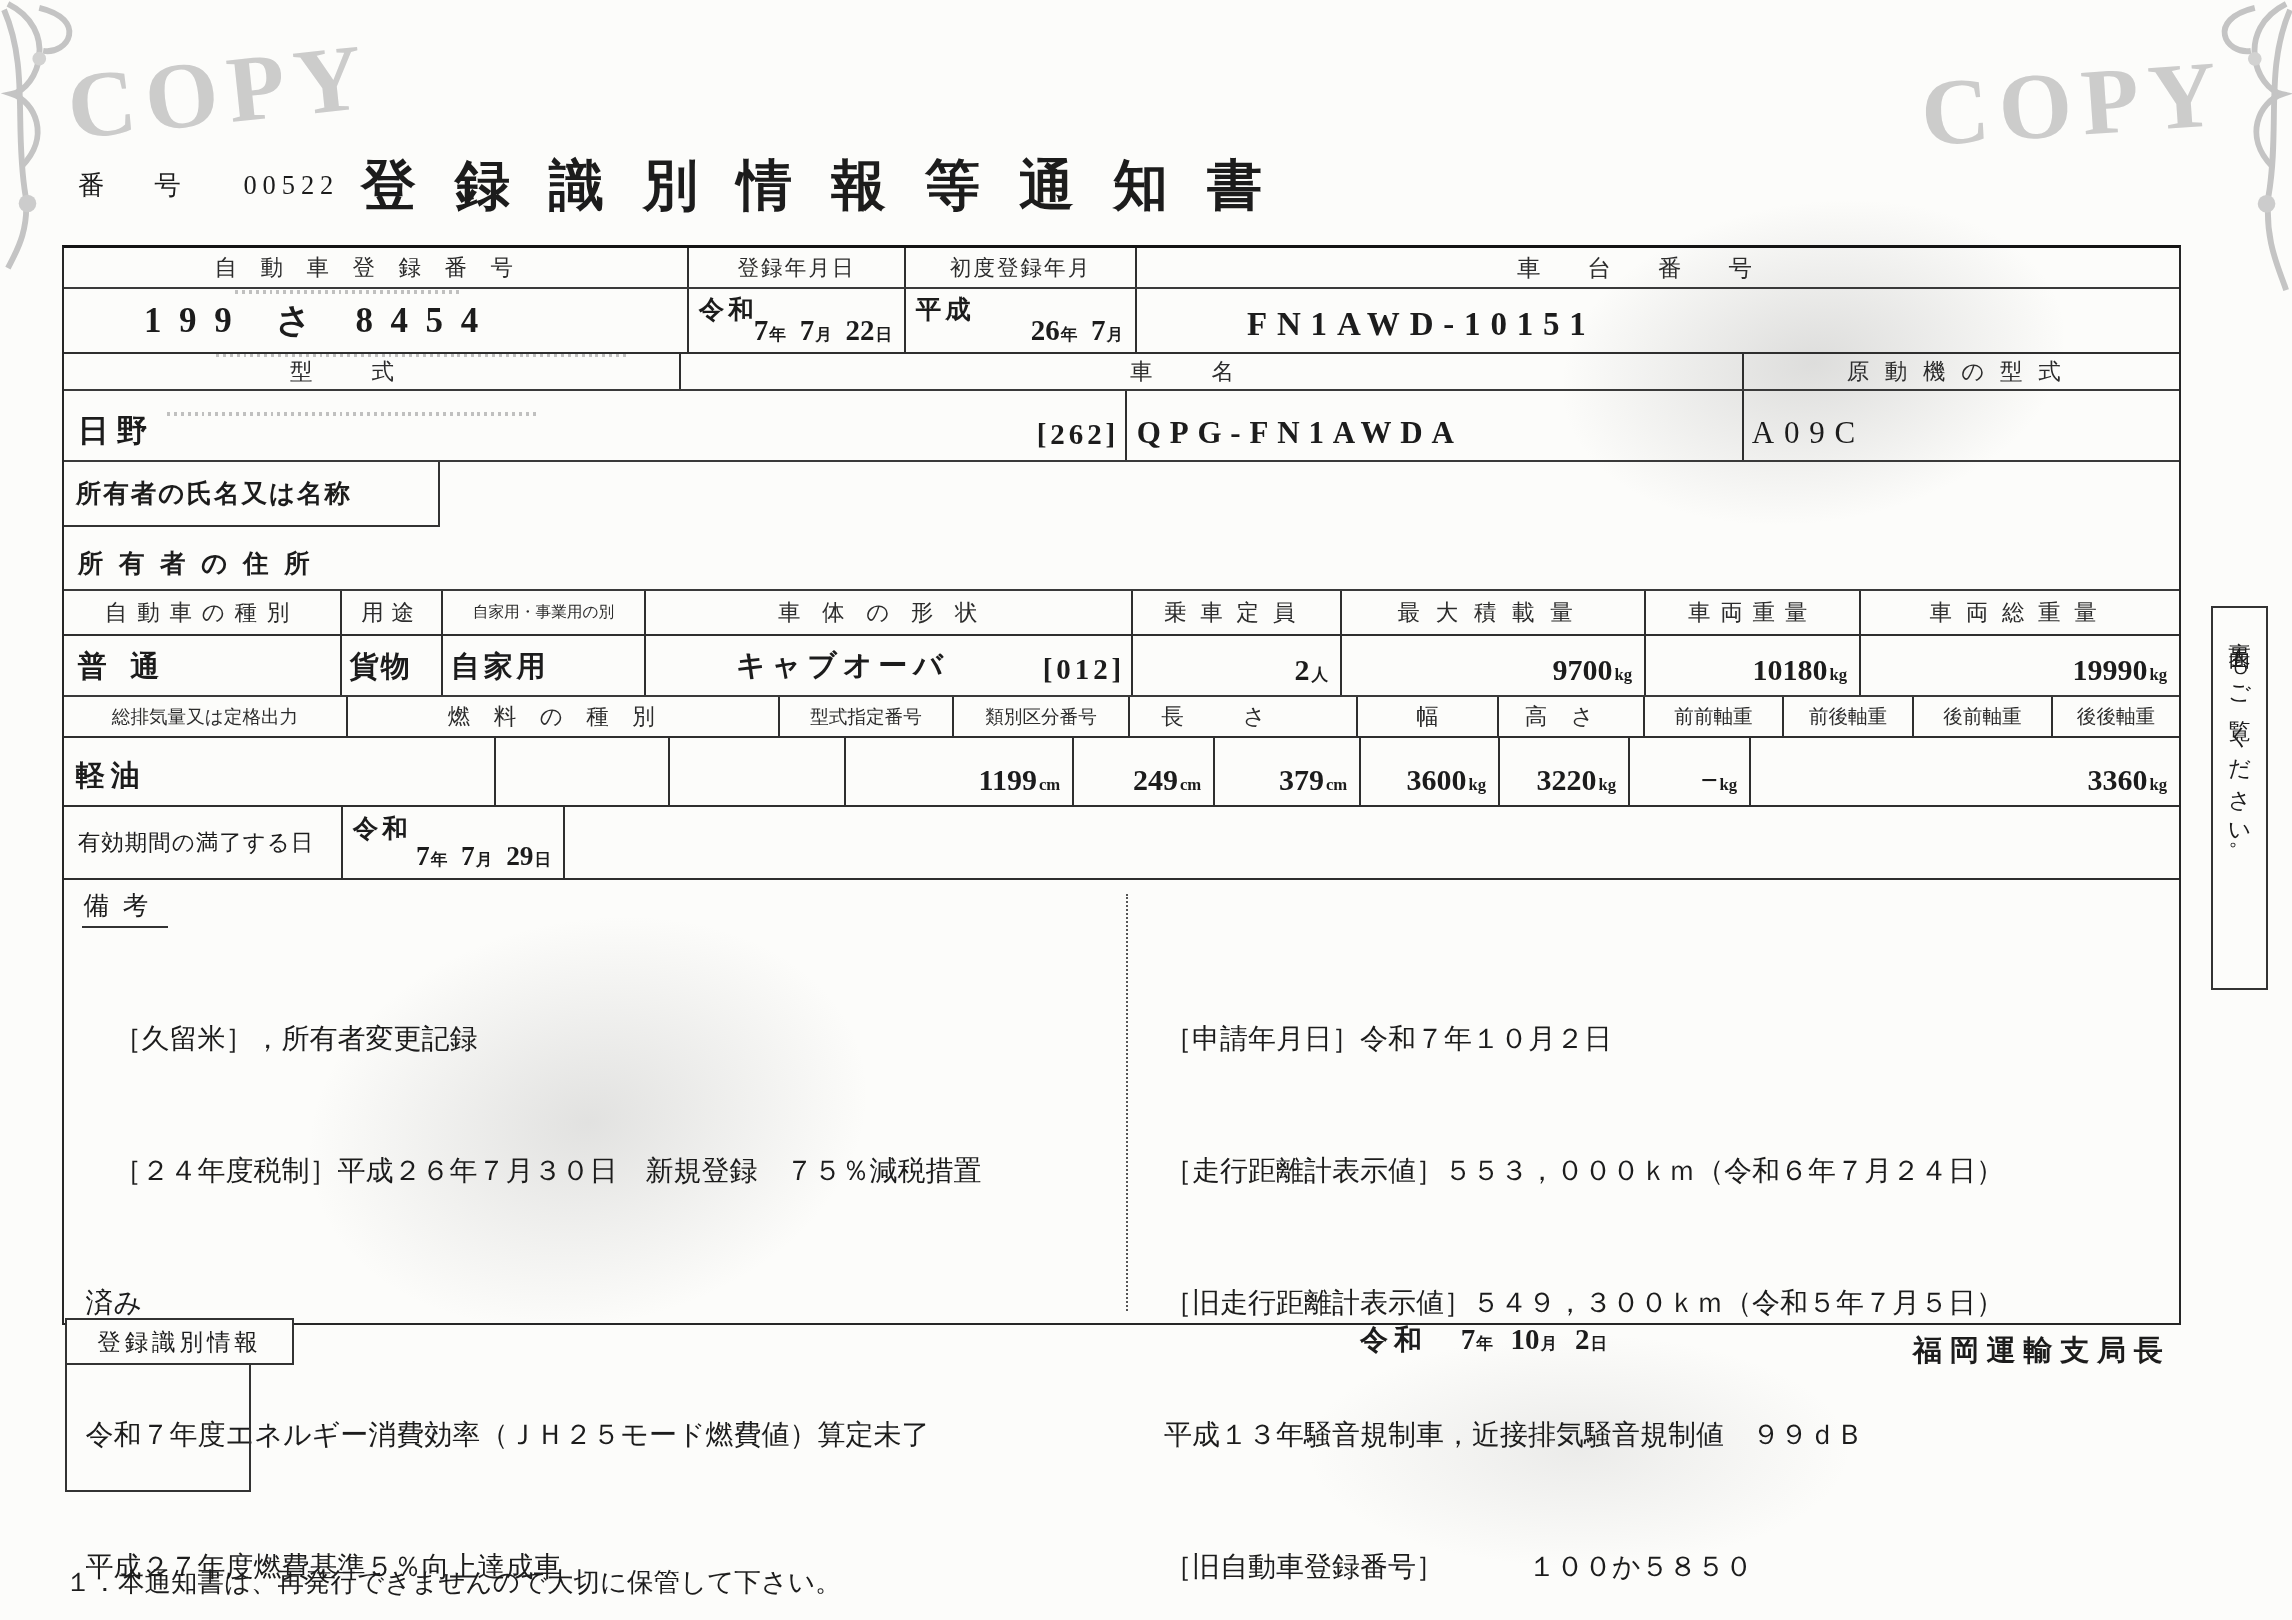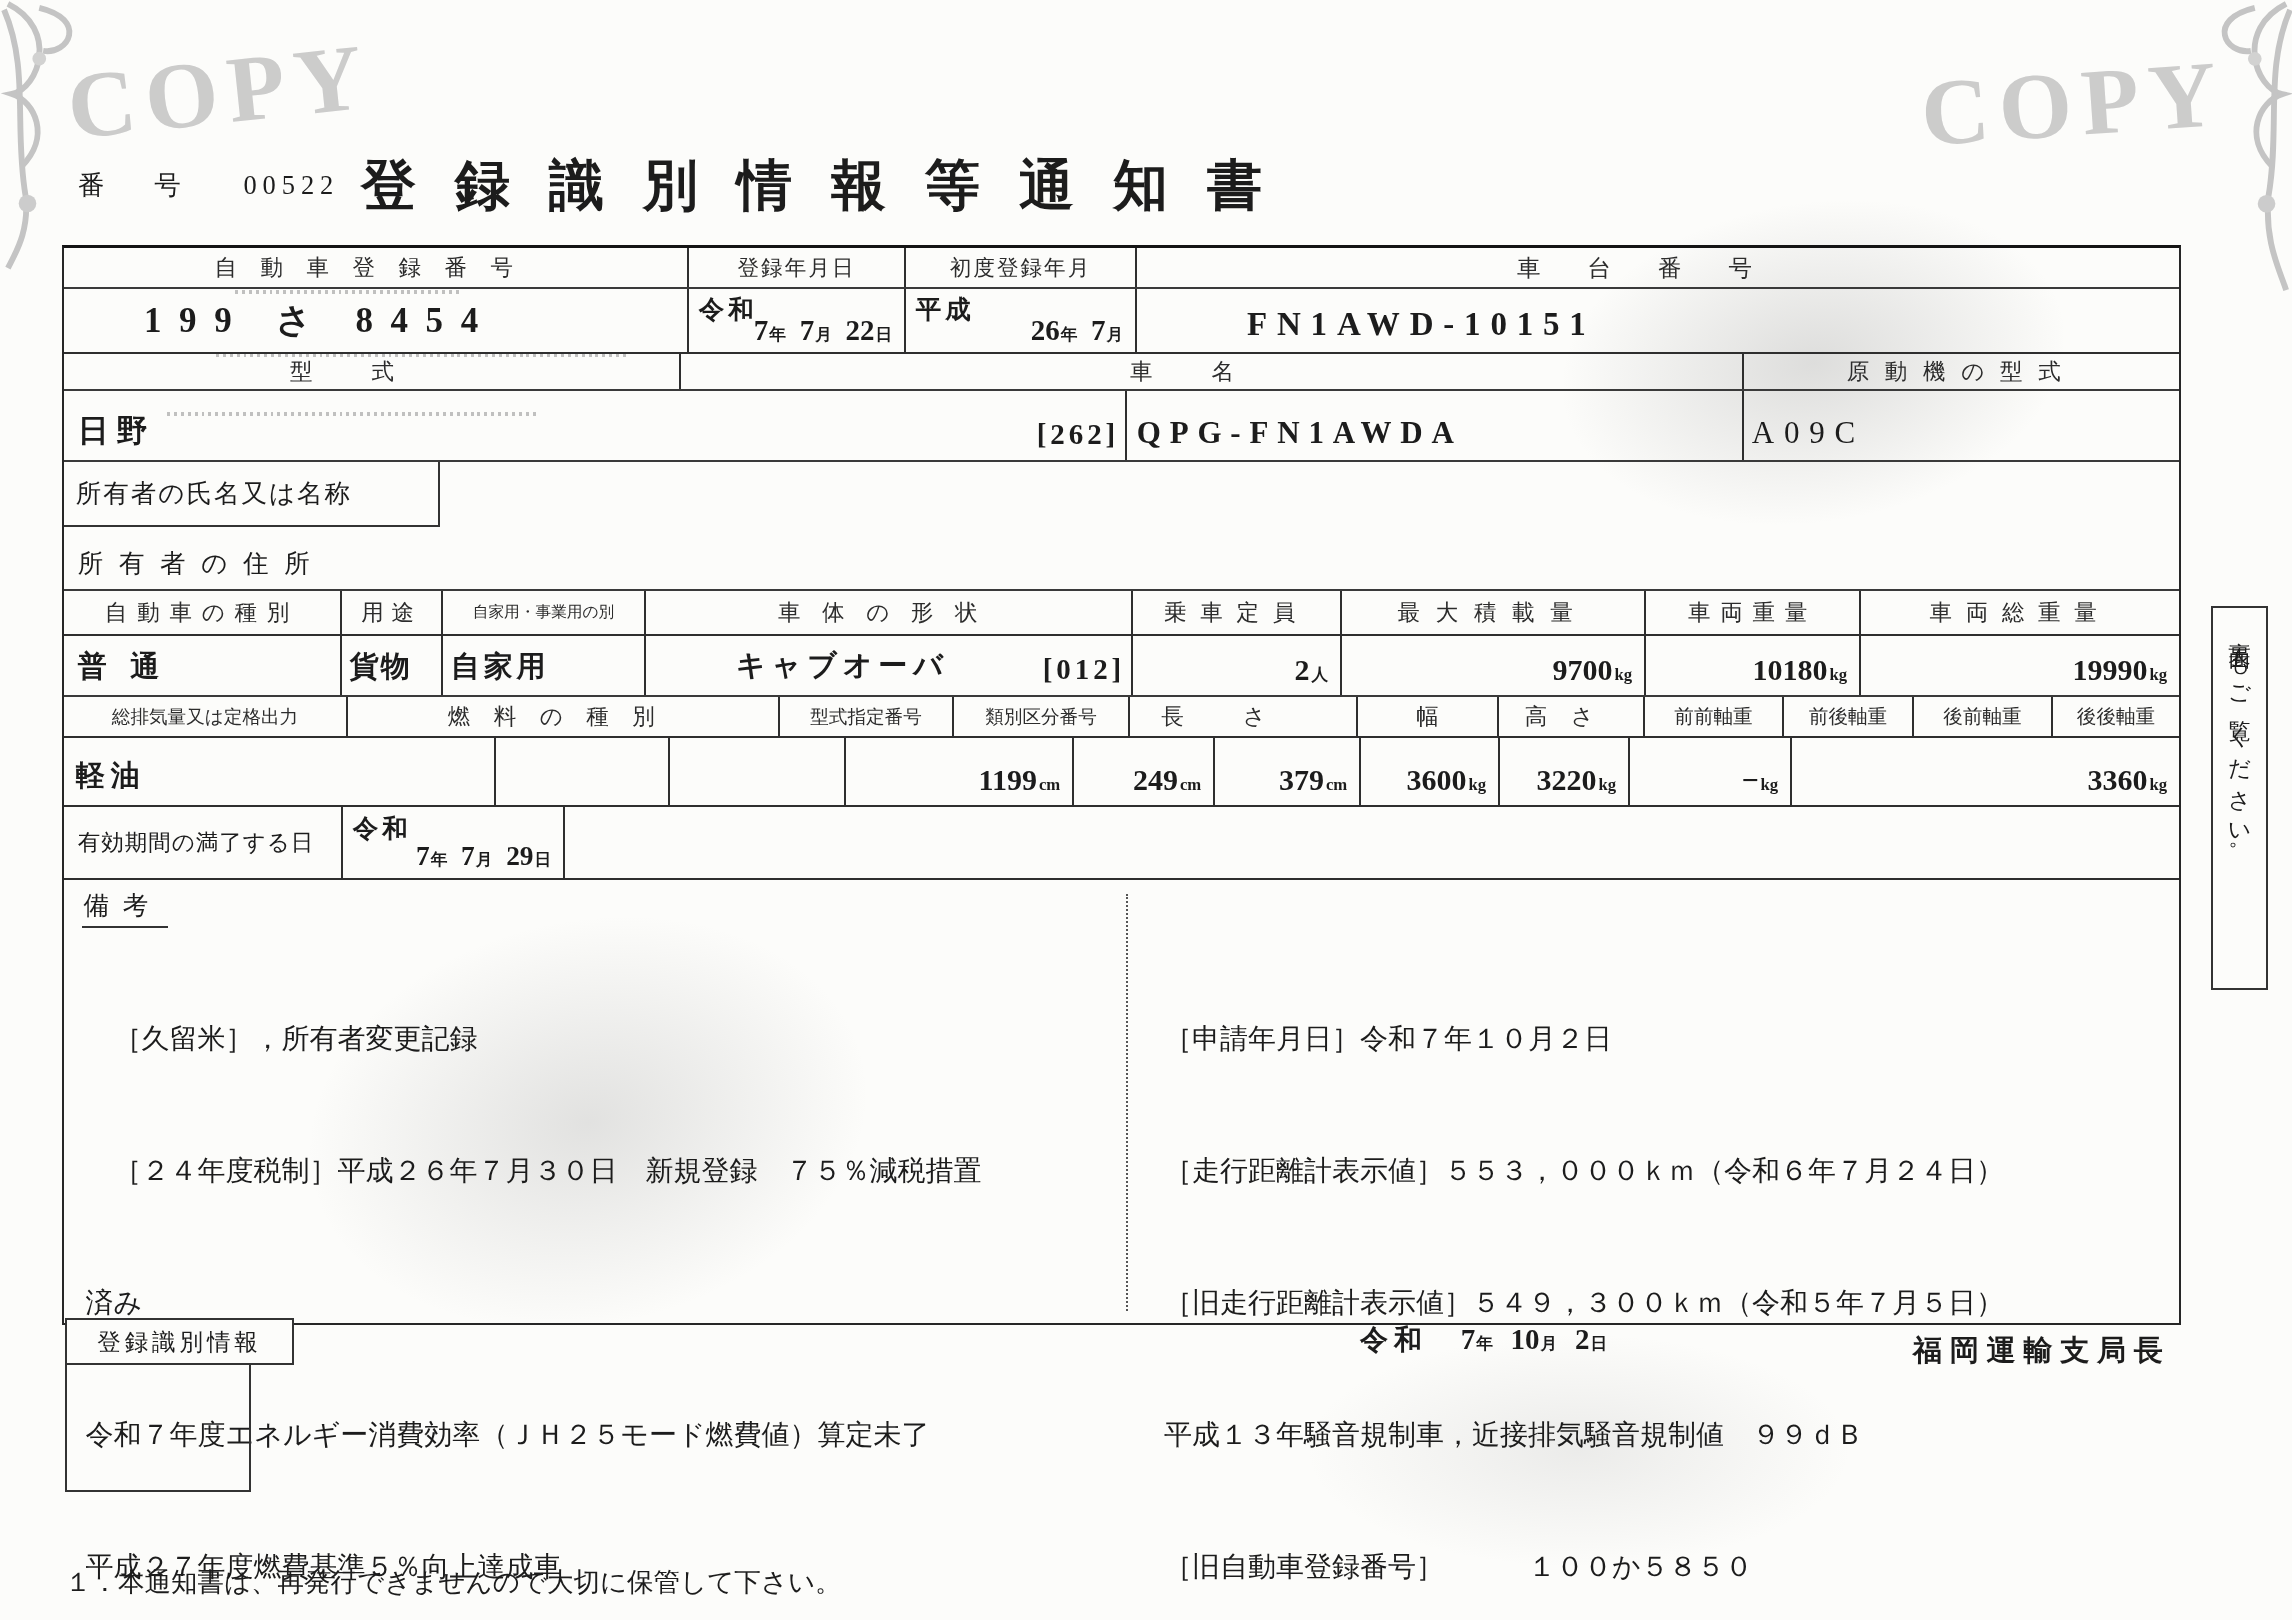--- a/index.html
+++ b/index.html
@@ -46,21 +46,21 @@
   .vnum{font-size:30px;}
   .vunit{font-size:16.7px;margin-left:2px;}
 
   .plate{position:absolute;left:80px;bottom:7.8px;font-size:35px;letter-spacing:17.6px;font-weight:600;white-space:nowrap;}
   .chassis{position:absolute;left:110px;bottom:8.8px;font-size:33px;letter-spacing:9.8px;font-weight:600;}
   .carname{position:absolute;left:13.7px;bottom:7.8px;font-size:31px;letter-spacing:7.8px;font-weight:600;}
   .carcode{position:absolute;right:5.9px;bottom:8.8px;font-size:29px;letter-spacing:3.9px;font-weight:600;}
   .modelval{position:absolute;left:9.8px;bottom:8.8px;font-size:31px;letter-spacing:8.8px;font-weight:600;}
   .engineval{position:absolute;left:7.8px;bottom:8.8px;font-size:31px;letter-spacing:9.8px;font-weight:400;}
 
-  .owner-block{height:127px;position:relative;}
+  .owner-block{height:127px;position:relative;font-weight:bold;}
   .owner-tab{position:absolute;left:0;top:0;width:376px;height:65px;box-sizing:border-box;
              border-right:2px solid #333;border-bottom:2px solid #333;
              display:flex;align-items:center;padding-left:11.8px;font-size:25.5px;letter-spacing:2px;}
   .owner-addr{position:absolute;left:13.7px;top:84px;font-size:25.5px;letter-spacing:15.7px;}
 
   .kwmark{position:absolute;right:29px;top:2px;font-size:13.7px;color:#444;}
   .fuelval{position:absolute;left:11.8px;bottom:8.8px;font-size:29px;letter-spacing:5.9px;font-weight:600;}
   .plainval{position:absolute;left:13.7px;bottom:7.8px;font-size:29px;letter-spacing:23.5px;font-weight:600;}
   .bodyval{position:absolute;left:90px;bottom:8.8px;font-size:29px;letter-spacing:5.9px;font-weight:600;}
 
@@ -252,21 +252,21 @@
       </div>
       <div class="td" style="width:146px;">
         <span class="vr"><span class="vnum">379</span><span class="vunit">cm</span></span>
       </div>
       <div class="td" style="width:139px;">
         <span class="vr"><span class="vnum">3600</span><span class="vunit">kg</span></span>
       </div>
       <div class="td" style="width:130px;">
         <span class="vr"><span class="vnum">3220</span><span class="vunit">kg</span></span>
       </div>
-      <div class="td" style="width:162px;">
+      <div class="td" style="width:121px;">
         <span class="vr"><span class="vnum">−</span><span class="vunit">kg</span></span>
       </div>
       <div class="td fill">
         <span class="vr"><span class="vnum">3360</span><span class="vunit">kg</span></span>
       </div>
     </div>
 
     <div class="tr" style="height:71px;">
       <div class="td validity-label" style="width:279px;">有効期間の満了する日</div>
       <div class="td validity-val" style="width:222px;">

